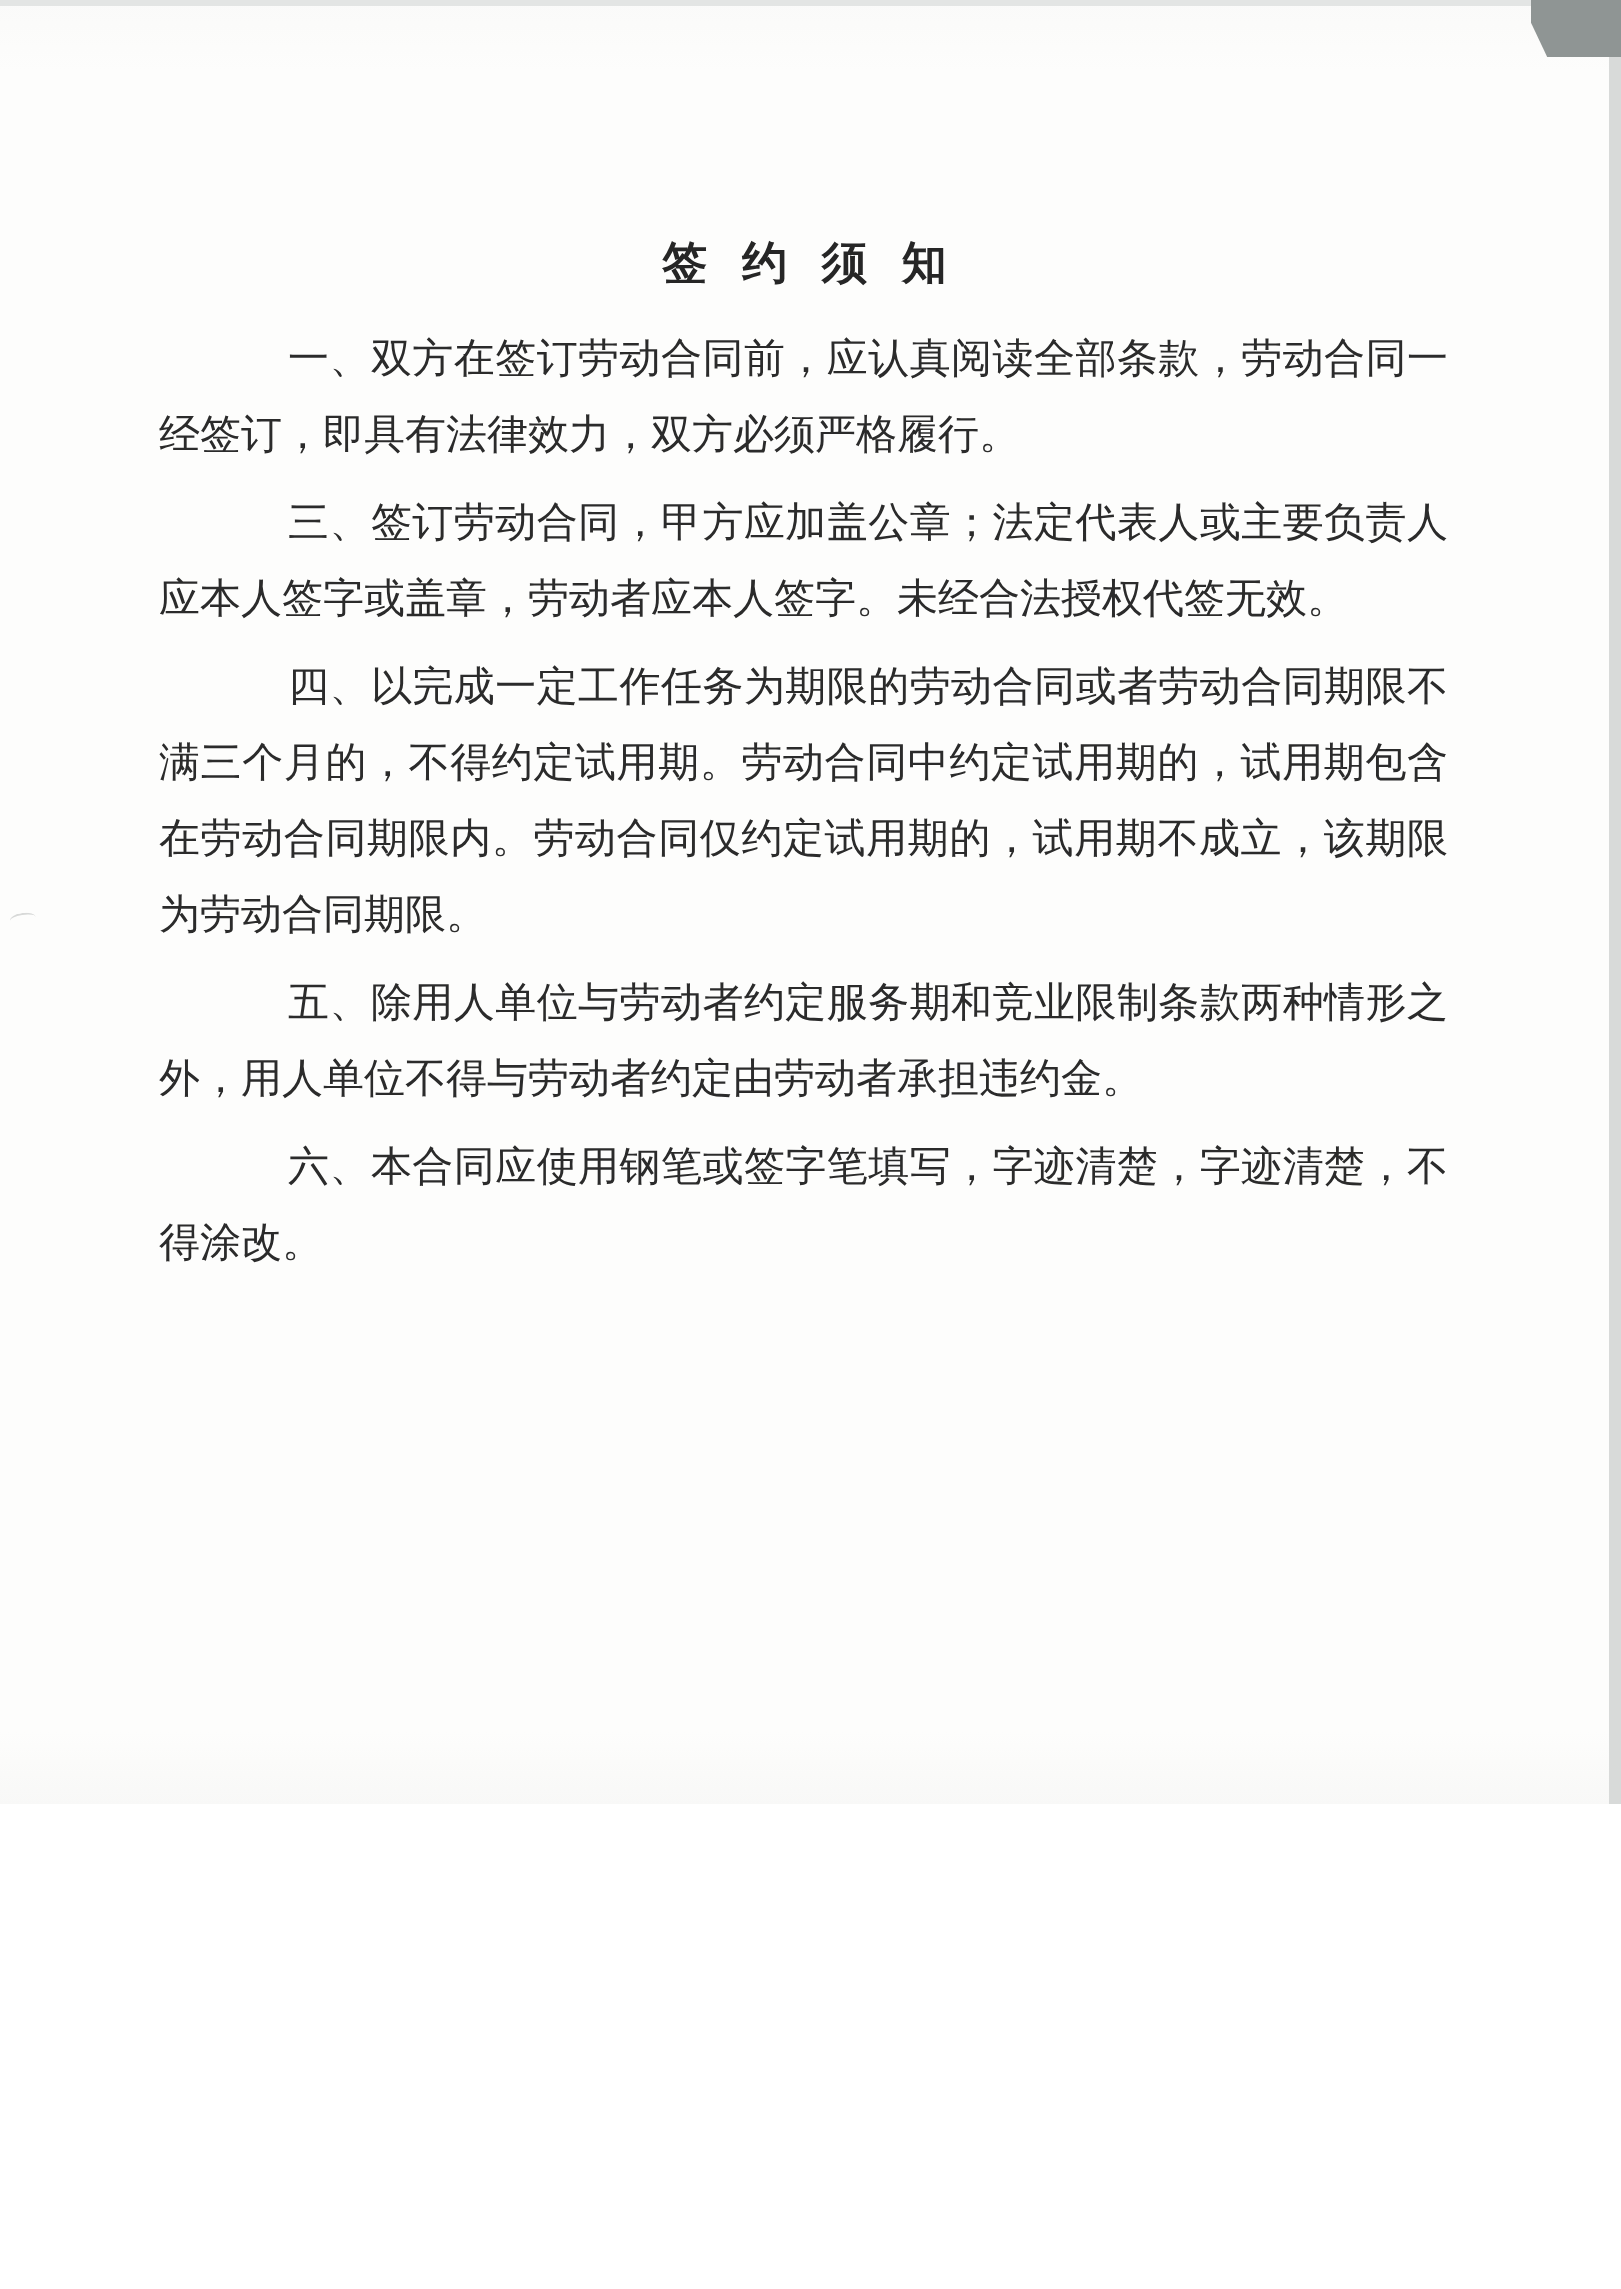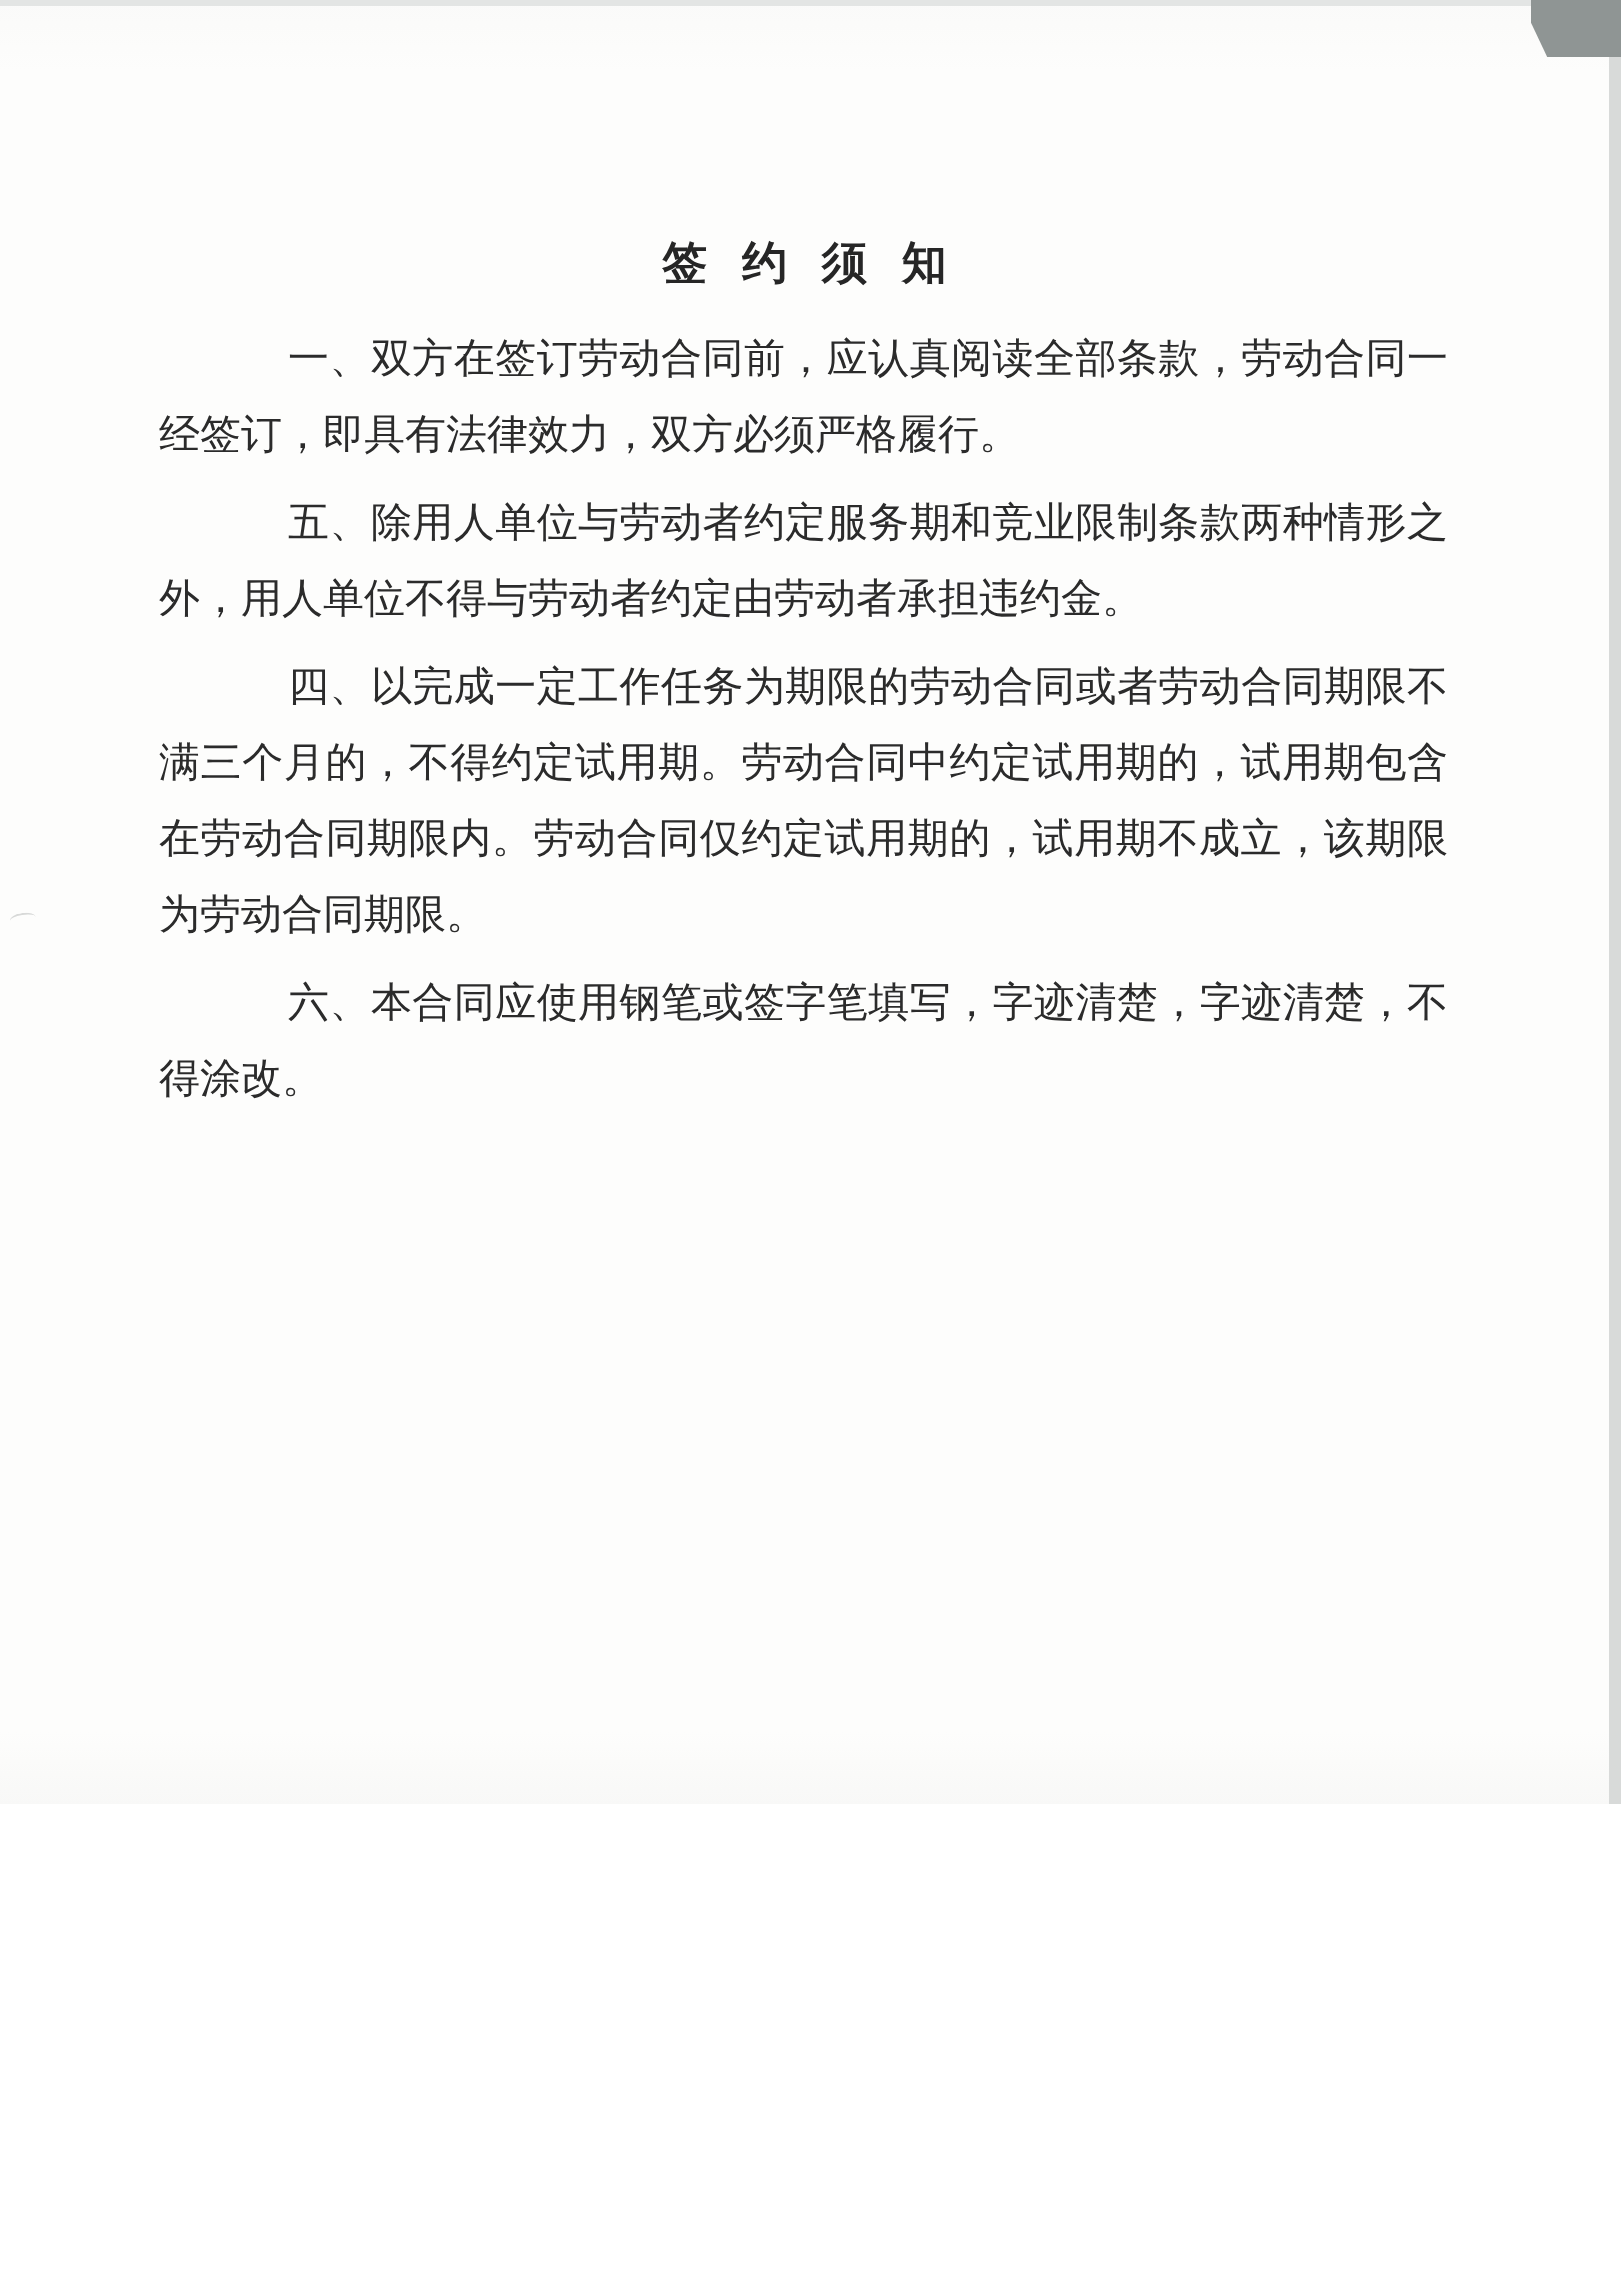--- a/index.html
+++ b/index.html
@@ -88,21 +88,22 @@
 
   <div class="edge-strip-top"></div>
   <div class="edge-strip-right"></div>
   <div class="corner-patch"></div>
   <div class="smudge"></div>
 
   <h1 class="title">签 约 须 知</h1>
 
   <div class="body-text">
     <p class="para">一、双方在签订劳动合同前，应认真阅读全部条款，劳动合同一经签订，即具有法律效力，双方必须严格履行。</p>
+    <p class="para">三、签订劳动合同，甲方应加盖公章；法定代表人或主要负责人应本人签字或盖章，劳动者应本人签字。未经合法授权代签无效。</p>
+    <p class="para">四、以完成一定工作任务为期限的劳动合同或者劳动合同期限不满三个月的，不得约定试用期。劳动合同中约定试用期的，试用期包含在劳动合同期限内。劳动合同仅约定试用期的，试用期不成立，该期限为劳动合同期限。</p>
     <p class="para">五、除用人单位与劳动者约定服务期和竞业限制条款两种情形之外，用人单位不得与劳动者约定由劳动者承担违约金。</p>
-    <p class="para">四、以完成一定工作任务为期限的劳动合同或者劳动合同期限不满三个月的，不得约定试用期。劳动合同中约定试用期的，试用期包含在劳动合同期限内。劳动合同仅约定试用期的，试用期不成立，该期限为劳动合同期限。</p>
     <p class="para">六、本合同应使用钢笔或签字笔填写，字迹清楚，字迹清楚，不得涂改。</p>
   </div>
 
   <div class="page-number">1</div>
 
 </div>
 
 
 </body></html>

